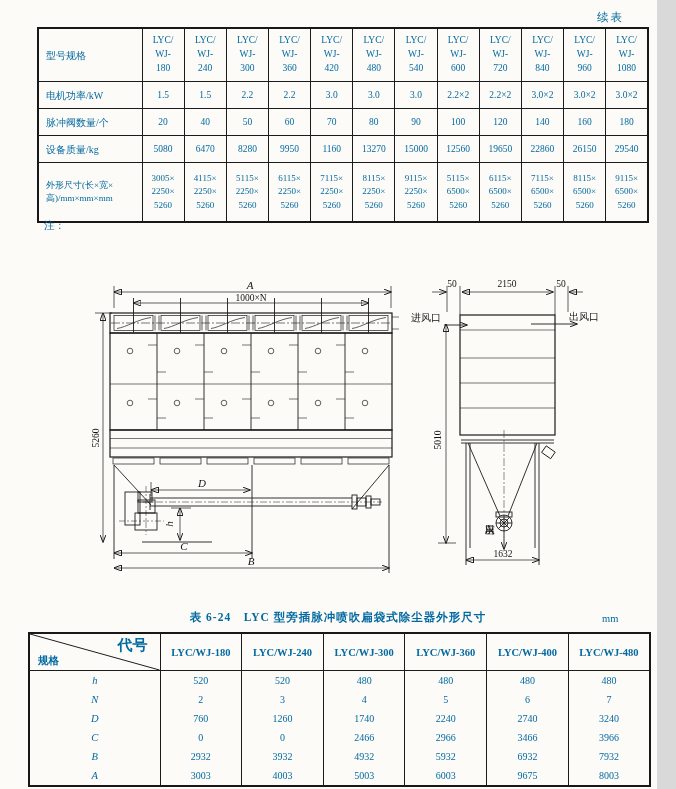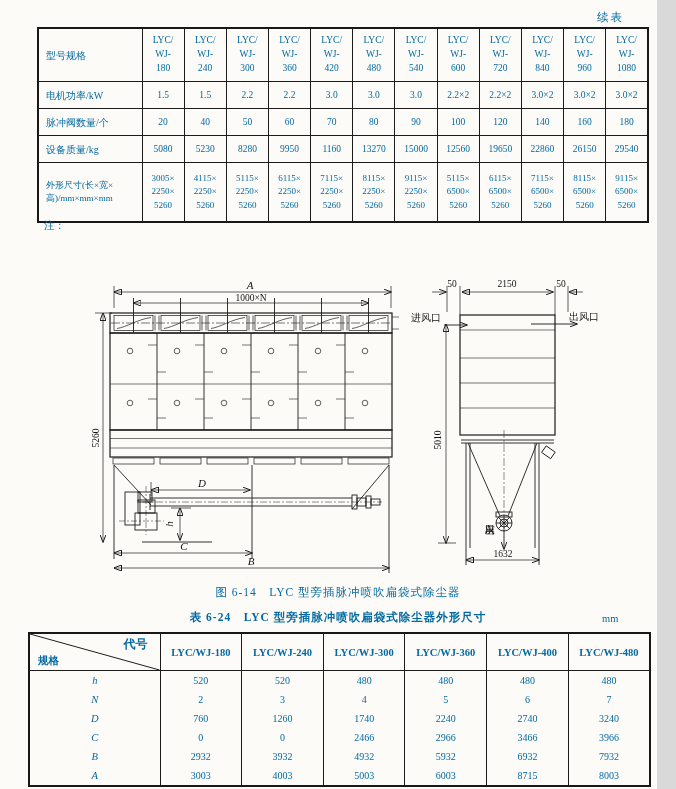--- a/index.html
+++ b/index.html
@@ -42,21 +42,21 @@
   
   #dim-wrap{top:632px;left:28px;width:623px;}
   #dim-table{border:2px solid #181818;}
   #dim-table th,#dim-table td{border-left:1px solid #1b1b1b;border-right:1px solid #1b1b1b;
         text-align:center;vertical-align:middle;font-size:10px;padding:0;}
   #dim-table .hdr th{border-bottom:1.5px solid #1b1b1b;height:36px;font-weight:bold;font-size:10.5px;}
   #dim-table tbody td{height:19px;border-top:none;border-bottom:none;}
   #dim-table .rlab{font-style:italic;font-size:10.5px;}
   .corner-cell{position:relative;}
   .corner-cell svg{position:absolute;inset:0;width:100%;height:100%;}
-  .corner-top{position:absolute;top:2px;right:12px;font-weight:bold;font-size:12px;}
+  .corner-top{position:absolute;top:2px;right:12px;font-weight:bold;font-size:15px;}
   .corner-bottom{position:absolute;bottom:2px;left:8px;font-weight:bold;font-size:10.5px;}
 </style>
 </head>
 <body>
 
 <div class="page">
 
   <div class="abs continued">续表</div>
 
   <div class="abs" id="spec-wrap">
@@ -118,21 +118,21 @@
             <td>90</td>
             <td>100</td>
             <td>120</td>
             <td>140</td>
             <td>160</td>
             <td>180</td>
           </tr>
           <tr class="vrow">
             <td class="rowlab">设备质量/kg</td>
             <td>5080</td>
-            <td>5230</td>
+            <td>6470</td>
             <td>8280</td>
             <td>9950</td>
             <td>1160</td>
             <td>13270</td>
             <td>15000</td>
             <td>12560</td>
             <td>19650</td>
             <td>22860</td>
             <td>26150</td>
             <td>29540</td>
@@ -372,21 +372,20 @@
     </g>
     <line x1="504" y1="259" x2="504" y2="277" stroke-width="0.9" marker-end="url(#ar)"></line>
     <text class="zh vt" x="490" y="245">出灰口</text>
 
     <g stroke-width="0.7">
       <line x1="466" y1="288" x2="539" y2="288" marker-start="url(#ar)" marker-end="url(#ar)"></line>
       <text class="dnum" x="503" y="284.5" text-anchor="middle">1632</text>
     </g>
   </svg>
 
-  <div class="abs fig-caption">图 6-14　LYC 型旁插脉冲喷吹扁袋式除尘器</div>
   <div class="abs tbl-caption">表 6-24　LYC 型旁插脉冲喷吹扁袋式除尘器外形尺寸</div>
   <div class="abs unit">mm</div>
 
   <div class="abs" id="dim-wrap">
     <table id="dim-table">
       <colgroup id="dim-cols">
           <col style="width: 131px;">
           <col>
           <col>
           <col>
@@ -456,20 +455,20 @@
             <td>5932</td>
             <td>6932</td>
             <td>7932</td>
           </tr>
           <tr>
             <td class="rlab">A</td>
             <td>3003</td>
             <td>4003</td>
             <td>5003</td>
             <td>6003</td>
-            <td>8715</td>
+            <td>9675</td>
             <td>8003</td>
           </tr>
         </tbody>
     </table>
   </div>
 
 </div>
 
 </body></html>

